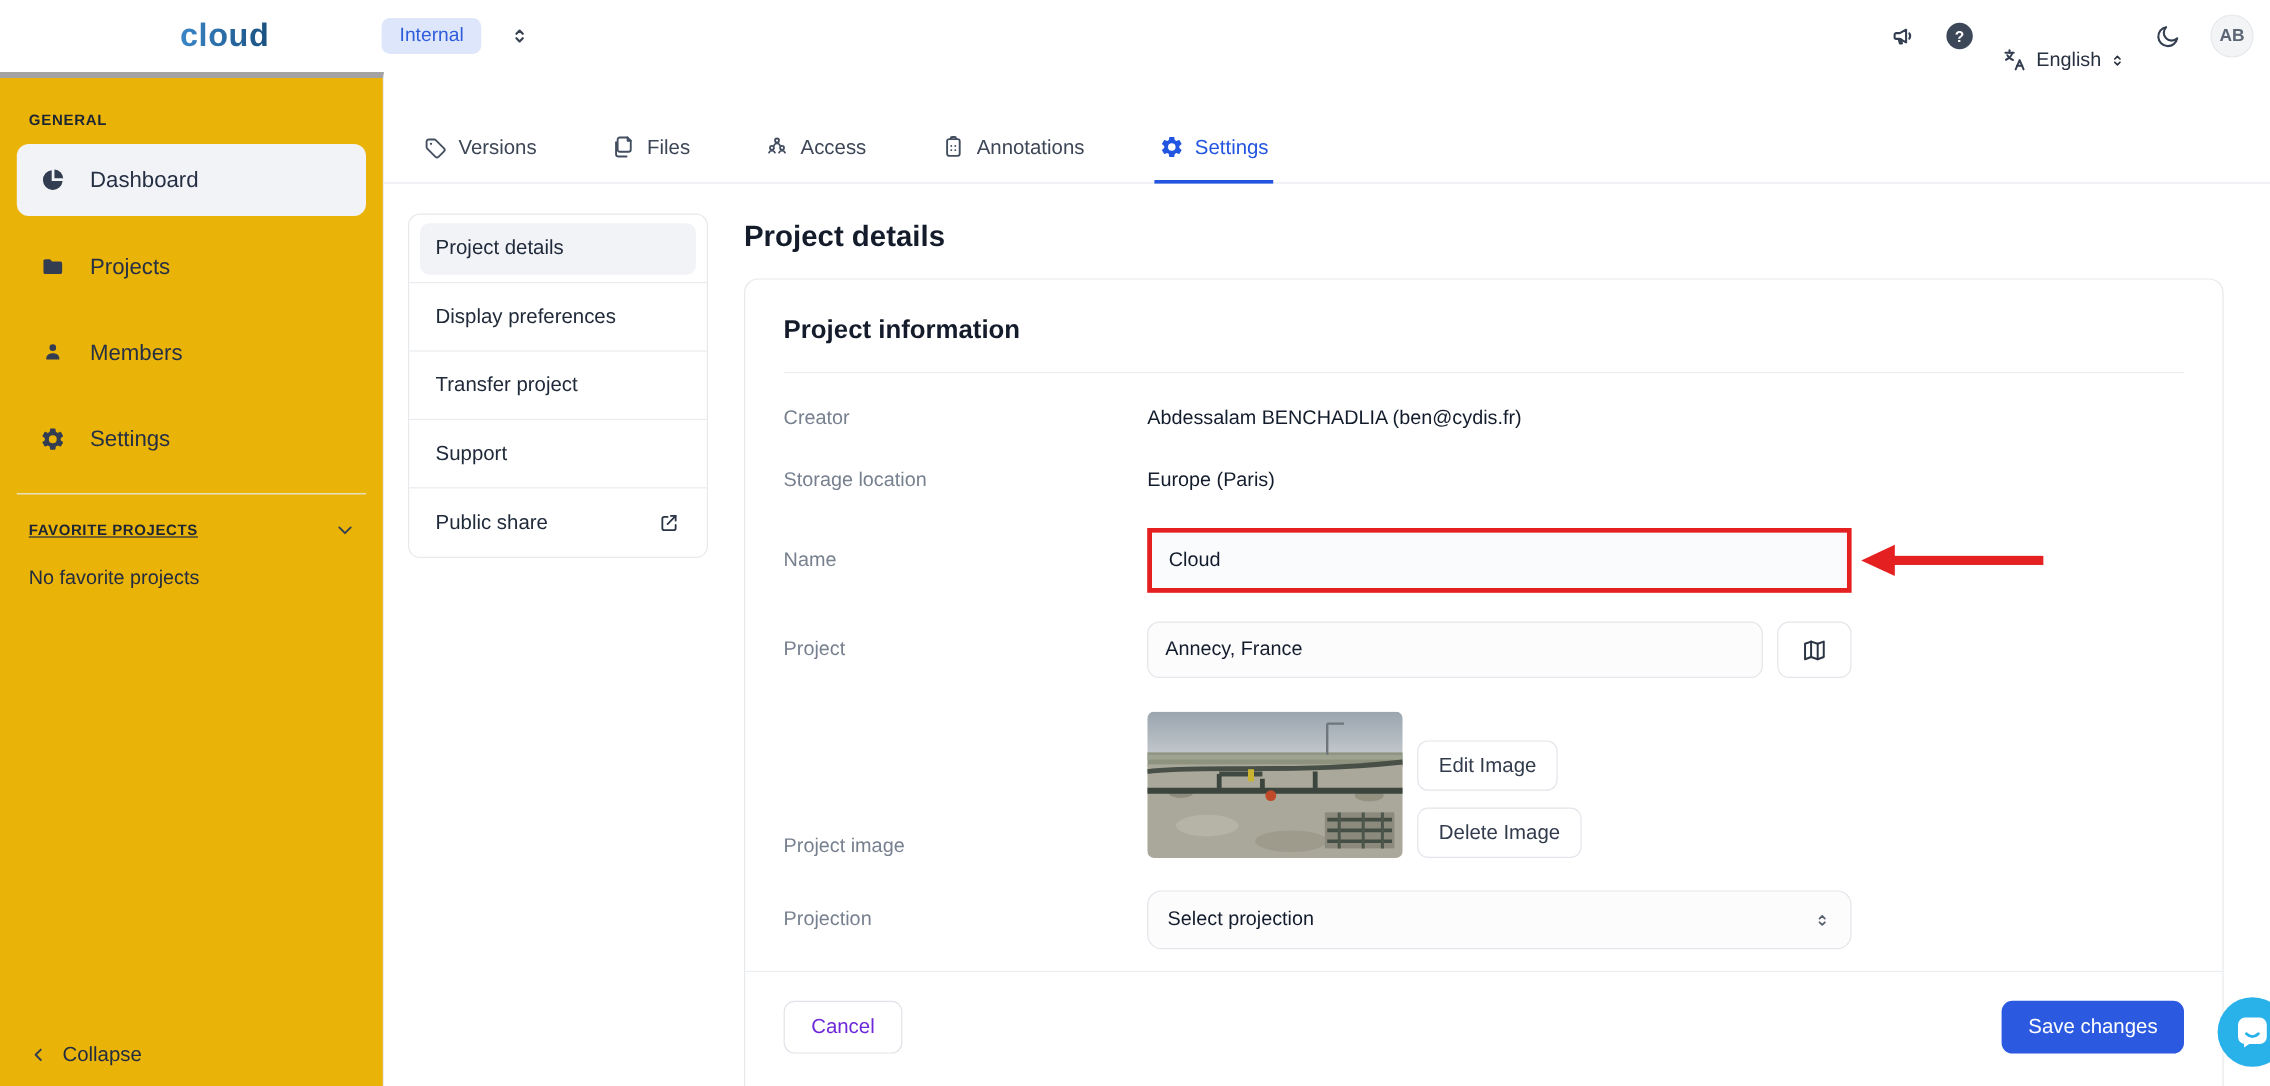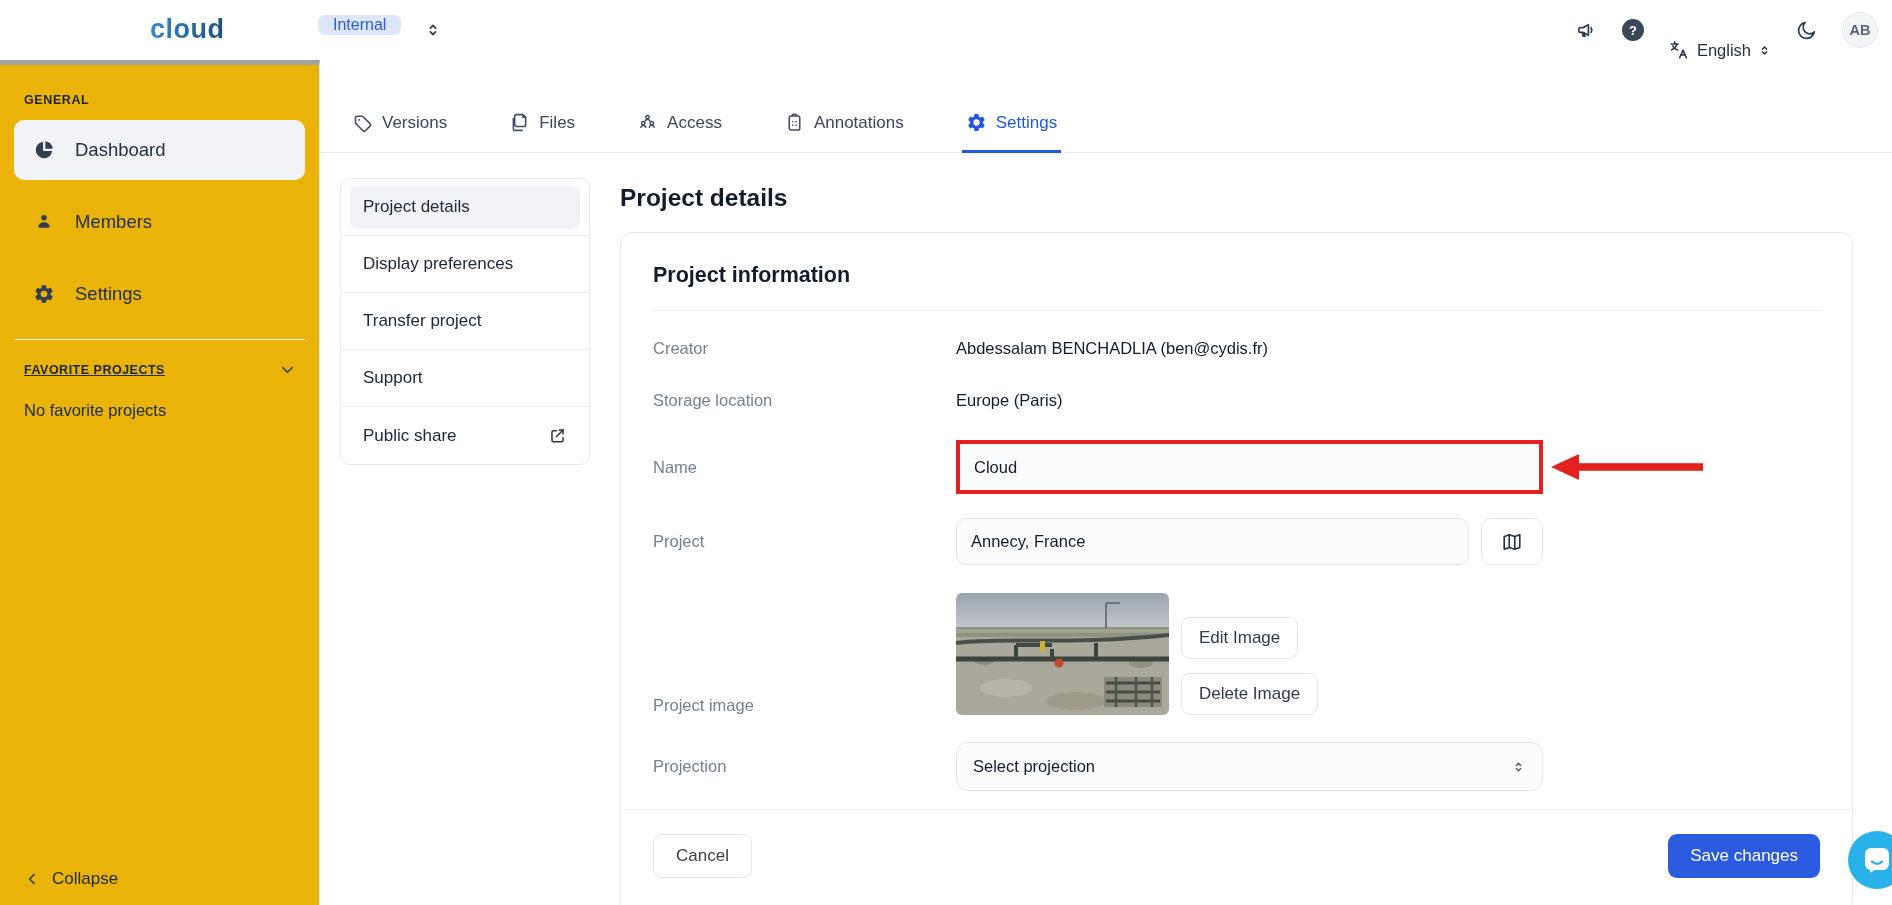--- a/index.html
+++ b/index.html
@@ -12,21 +12,21 @@
     font-family:"Liberation Sans", sans-serif;
     background:#ffffff; color:#222d42; position:relative; overflow:hidden;
   }
   svg{display:block;}
 
   
   .header{position:absolute;top:0;left:0;width:1892px;height:60px;background:#fff;}
   .logo{position:absolute;left:150px;top:14px;font-size:27px;font-weight:700;letter-spacing:.5px;
     background:linear-gradient(90deg,var(--logo_from),var(--logo_to));
     -webkit-background-clip:text;background-clip:text;color:transparent;}
-  .ws-badge{position:absolute;left:318px;top:15px;height:20px;padding:0 15px;border-radius:7px;
+  .ws-badge{position:absolute;left:318px;top:15px;height:30px;padding:0 15px;border-radius:7px;
     background:var(--badge_bg);color:var(--badge_text);font-size:16px;display:flex;align-items:center;}
   .ws-selector{position:absolute;left:424px;top:19px;color:#38414f;cursor:pointer;}
   .hdr-right{position:absolute;right:14px;top:0;height:60px;display:flex;align-items:center;gap:24px;}
   .hicon{color:#333e50;display:flex;align-items:center;cursor:pointer;}
   .help-circle{width:22px;height:22px;border-radius:50%;background:#3c4758;color:#fff;
     display:flex;align-items:center;justify-content:center;font-size:13px;font-weight:700;}
   .lang{display:flex;align-items:center;gap:7px;color:#27303f;font-size:16.5px;cursor:pointer;margin-top:40px;}
   .avatar{width:36px;height:36px;border-radius:50%;background:#f3f4f6;border:1px solid #e5e7ea;
     display:flex;align-items:center;justify-content:center;font-size:14.5px;font-weight:700;color:#5b6576;cursor:pointer;}
 
@@ -96,21 +96,21 @@
   .btn{border:1px solid #e3e5ea;border-radius:9px;background:#fff;color:#313b4c;
     font-size:17px;padding:10px 17px;cursor:pointer;font-family:inherit;align-self:flex-start;}
 
   .select{width:587px;height:49px;border:1px solid #e2e5e9;border-radius:12px;background:#fcfcfd;
     display:flex;align-items:center;justify-content:space-between;padding:12px 16px;cursor:pointer;}
   .select .sel-text{font-size:16.5px;color:#131c2c;}
   .select .sel-icon{color:#596273;}
 
   .card-footer{margin:18px -32px 0;border-top:1px solid #eceef1;padding:24px 32px 40px;
     display:flex;align-items:center;justify-content:space-between;}
-  .btn-cancel{border:1px solid #e0e3e8;border-radius:9px;background:#fff;color:#404040;
+  .btn-cancel{border:1px solid #e0e3e8;border-radius:9px;background:#fff;color:#6d28d9;
     font-size:17px;padding:11px 22px;cursor:pointer;font-family:inherit;}
   .btn-save{border:none;border-radius:9px;background:var(--save);color:#fff;
     font-size:17px;padding:12px 22px;cursor:pointer;font-family:inherit;}
 
   .chat-bubble{position:absolute;right:-14px;bottom:16px;width:58px;height:58px;border-radius:50%;
     background:var(--chat);display:flex;align-items:center;justify-content:center;cursor:pointer;}
 </style>
 </head>
 <body>
 
@@ -162,20 +162,28 @@
   <div class="sb-section">GENERAL</div>
   <div class="sb-nav">
     <div class="sb-item active">
       <span class="nicon">
         <svg width="22" height="22" viewBox="0 0 24 24" fill="currentColor">
             <path d="M11 3.05A9 9 0 1 0 20.95 13H11V3.05z"></path>
             <path d="M13.5 2.55a8.55 8.55 0 0 1 7.95 7.95H13.5V2.55z"></path>
           </svg>
       </span>
       <span>Dashboard</span>
+    </div>
+    <div class="sb-item">
+      <span class="nicon">
+        <svg width="22" height="22" viewBox="0 0 24 24" fill="currentColor">
+            <path d="M3.5 7.2c0-1 .8-1.7 1.7-1.7h4.2l2 2.1h7.4c1 0 1.7.8 1.7 1.7v8c0 1-.8 1.7-1.7 1.7H5.2c-1 0-1.7-.8-1.7-1.7V7.2z"></path>
+          </svg>
+      </span>
+      <span>Projects</span>
     </div>
     <div class="sb-item">
       <span class="nicon">
         <svg width="22" height="22" viewBox="0 0 24 24" fill="currentColor">
             <circle cx="12" cy="7.3" r="3"></circle>
             <path d="M12 12.4c-3.6 0-6 2-6 4.9 0 .5.4.9.9.9h10.2c.5 0 .9-.4.9-.9 0-2.9-2.4-4.9-6-4.9z"></path>
           </svg>
       </span>
       <span>Members</span>
     </div>

